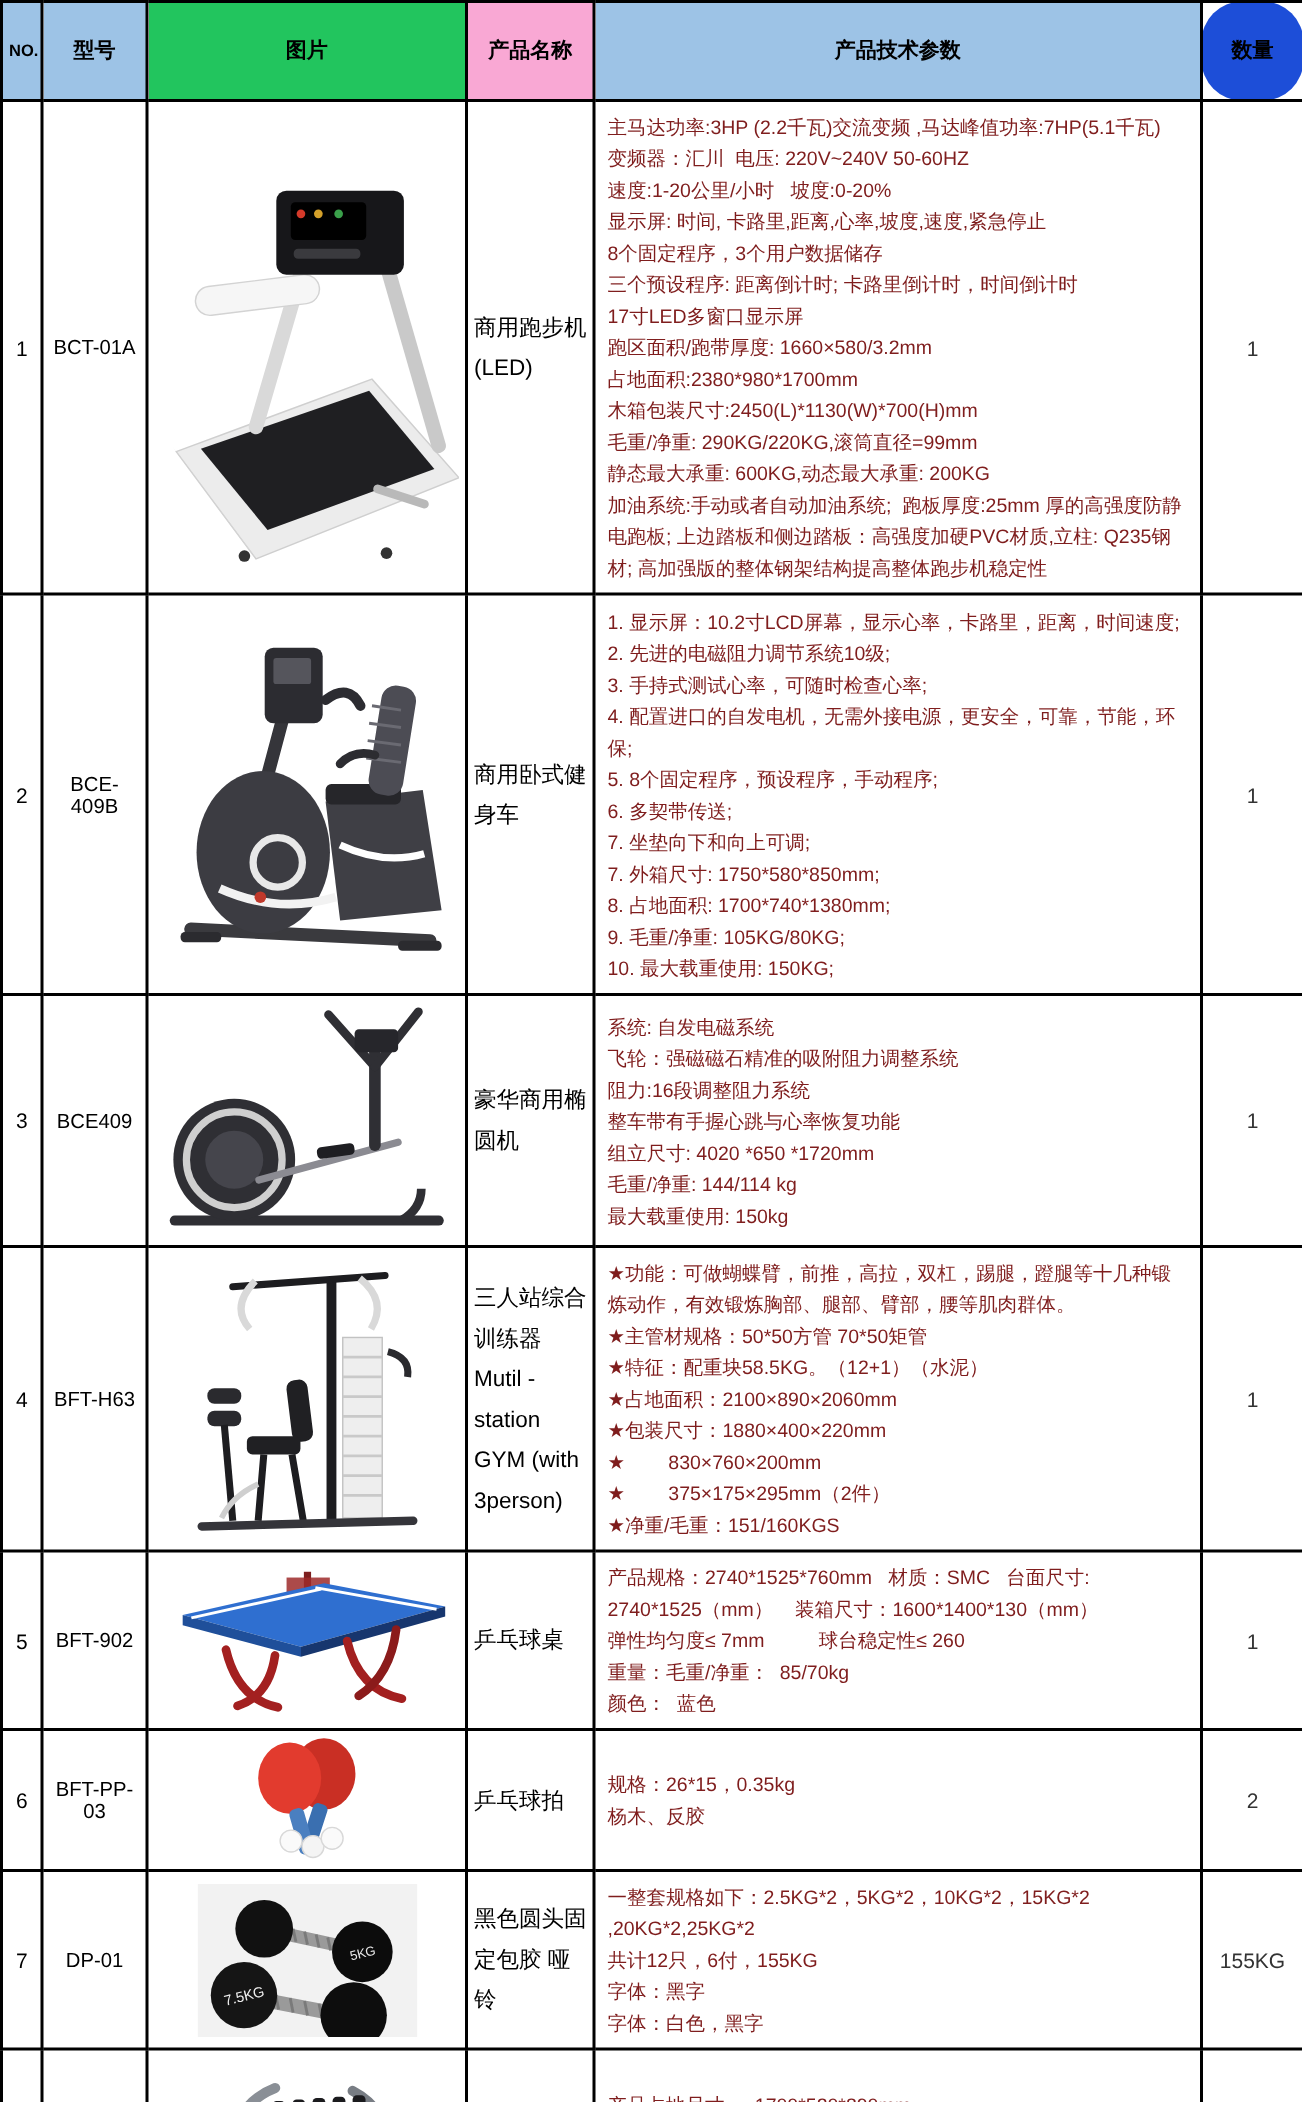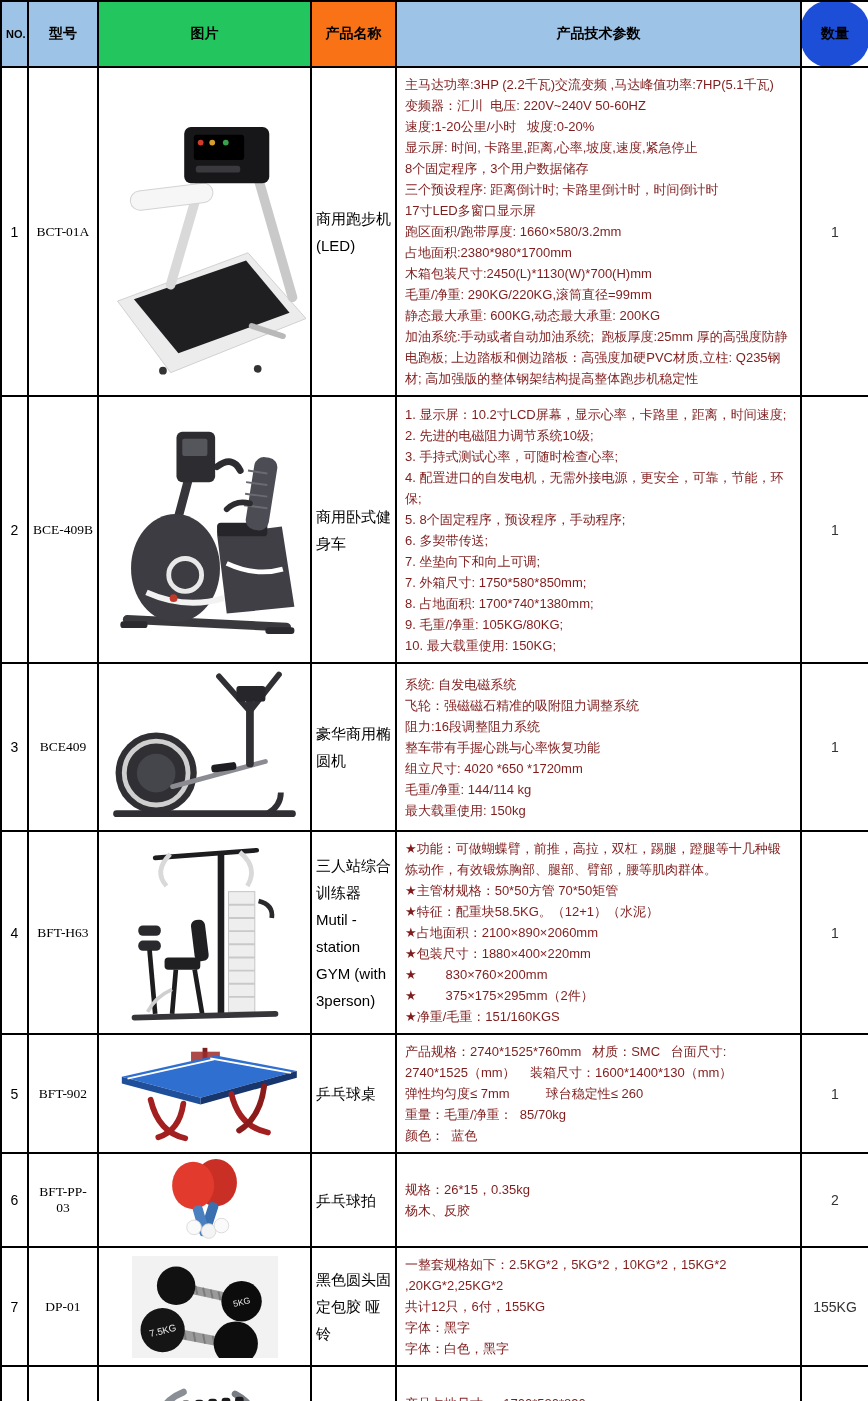--- a/index.html
+++ b/index.html
@@ -2,21 +2,21 @@
 <html><head>
 <meta charset="utf-8">
 <style>
   html,body{margin:0;padding:0;background:#fff;}
   body{width:868px;font-family:"Liberation Sans","DejaVu Sans",sans-serif;color:#000;}
   table.spec{width:868px;border-collapse:collapse;table-layout:fixed;}
   table.spec td,table.spec th{border:2px solid #000;overflow:hidden;vertical-align:middle;padding:4px;}
   thead th{background:#9DC3E6;font-weight:bold;font-size:14px;height:56px;text-align:center;}
   th.no-col{font-size:11px;}
   td.c-no{text-align:center;font-size:14px;}
-  td.c-model{text-align:center;font-size:13.5px;font-family:Liberation Serif, serif;}
+  td.c-model{text-align:center;font-size:13.5px;}
   td.c-img{text-align:center;}
   td.c-img .imgwrap{display:flex;align-items:center;justify-content:center;width:100%;height:100%;}
   td.c-name{text-align:left;font-size:15px;line-height:27px;padding:0 2px;}
   td.c-spec{text-align:left;}
   td.c-spec .spectext{white-space:pre-wrap;font-size:13px;line-height:21px;color:#7f1d1d;padding:2px 4px;word-break:break-word;}
   td.c-qty{text-align:center;font-size:14px;color:#333;}
   tr.r1{height:318px;} tr.r2{height:267px;} tr.r3{height:165px;} tr.r4{height:193px;}
   tr.r5{height:105px;} tr.r6{height:88px;} tr.r7{height:107px;} tr.r8{height:92px;}
 </style>
 </head>
@@ -29,21 +29,21 @@
       <col style="width:213px">
     <col style="width:85px">
       <col style="width:405px">
       <col style="width:68px">
   </colgroup>
   <thead>
     <tr>
       <th class="no-col" style="background: rgb(157, 195, 230);">NO.</th>
       <th style="background: rgb(157, 195, 230);">型号</th>
       <th style="background: #22c55e;">图片</th>
-      <th style="background: #f97316;">产品名称</th>
+      <th style="background: #f9a8d4;">产品名称</th>
       <th style="background: rgb(157, 195, 230); margin-left: 47px;">产品技术参数</th>
       <th style="background: #1d4ed8; border-radius: 27px;">数量</th>
     </tr>
   </thead>
   <tbody>
 
     <tr class="r1">
       <td class="c-no">1</td>
       <td class="c-model">BCT-01A</td>
       <td class="c-img">

